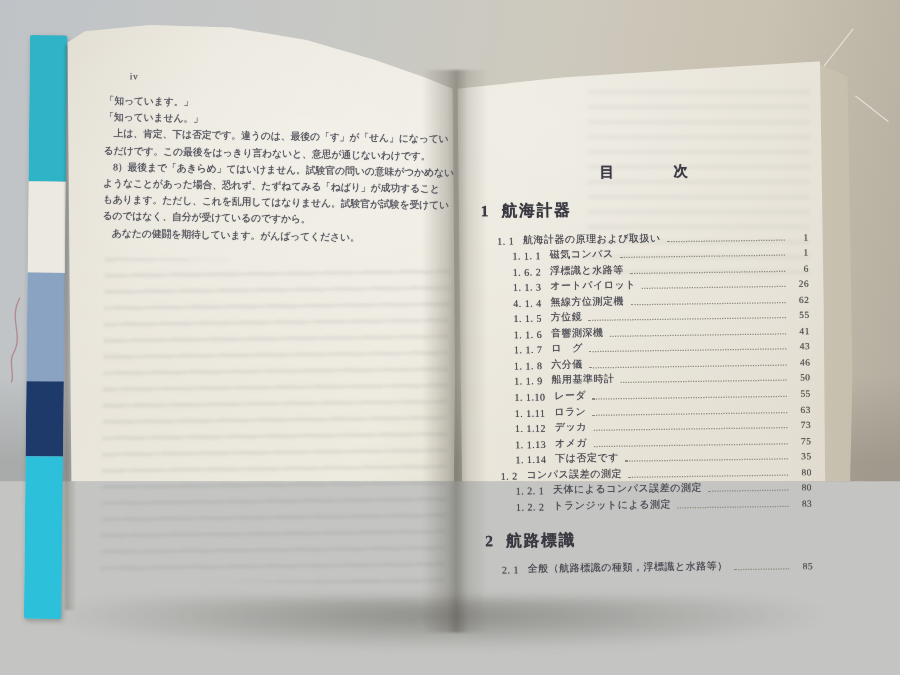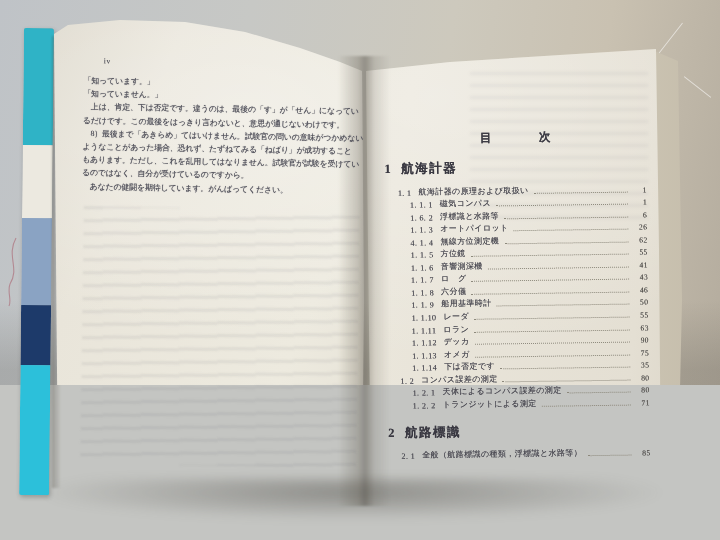--- a/index.html
+++ b/index.html
@@ -265,21 +265,21 @@
         <div class="entry lv3">
           <span class="e-num">1. 1.11</span>
           <span class="e-title">ロラン</span>
           <span class="leader"></span>
           <span class="e-page">63</span>
         </div>
         <div class="entry lv3">
           <span class="e-num">1. 1.12</span>
           <span class="e-title">デッカ</span>
           <span class="leader"></span>
-          <span class="e-page">90</span>
+          <span class="e-page">73</span>
         </div>
         <div class="entry lv3">
           <span class="e-num">1. 1.13</span>
           <span class="e-title">オメガ</span>
           <span class="leader"></span>
           <span class="e-page">75</span>
         </div>
         <div class="entry lv3">
           <span class="e-num">1. 1.14</span>
           <span class="e-title">下は否定です</span>
@@ -295,21 +295,21 @@
         <div class="entry lv3">
           <span class="e-num">1. 2. 1</span>
           <span class="e-title">天体によるコンパス誤差の測定</span>
           <span class="leader"></span>
           <span class="e-page">80</span>
         </div>
         <div class="entry lv3">
           <span class="e-num">1. 2. 2</span>
           <span class="e-title">トランジットによる測定</span>
           <span class="leader"></span>
-          <span class="e-page">71</span>
+          <span class="e-page">83</span>
         </div>
         <div class="chapter">
           <span class="ch-num">2</span>
           <span class="ch-title">航路標識</span>
         </div>
         <div class="entry lv2">
           <span class="e-num">2. 1</span>
           <span class="e-title">全般（航路標識の種類，浮標識と水路等）</span>
           <span class="leader"></span>
           <span class="e-page">85</span>

